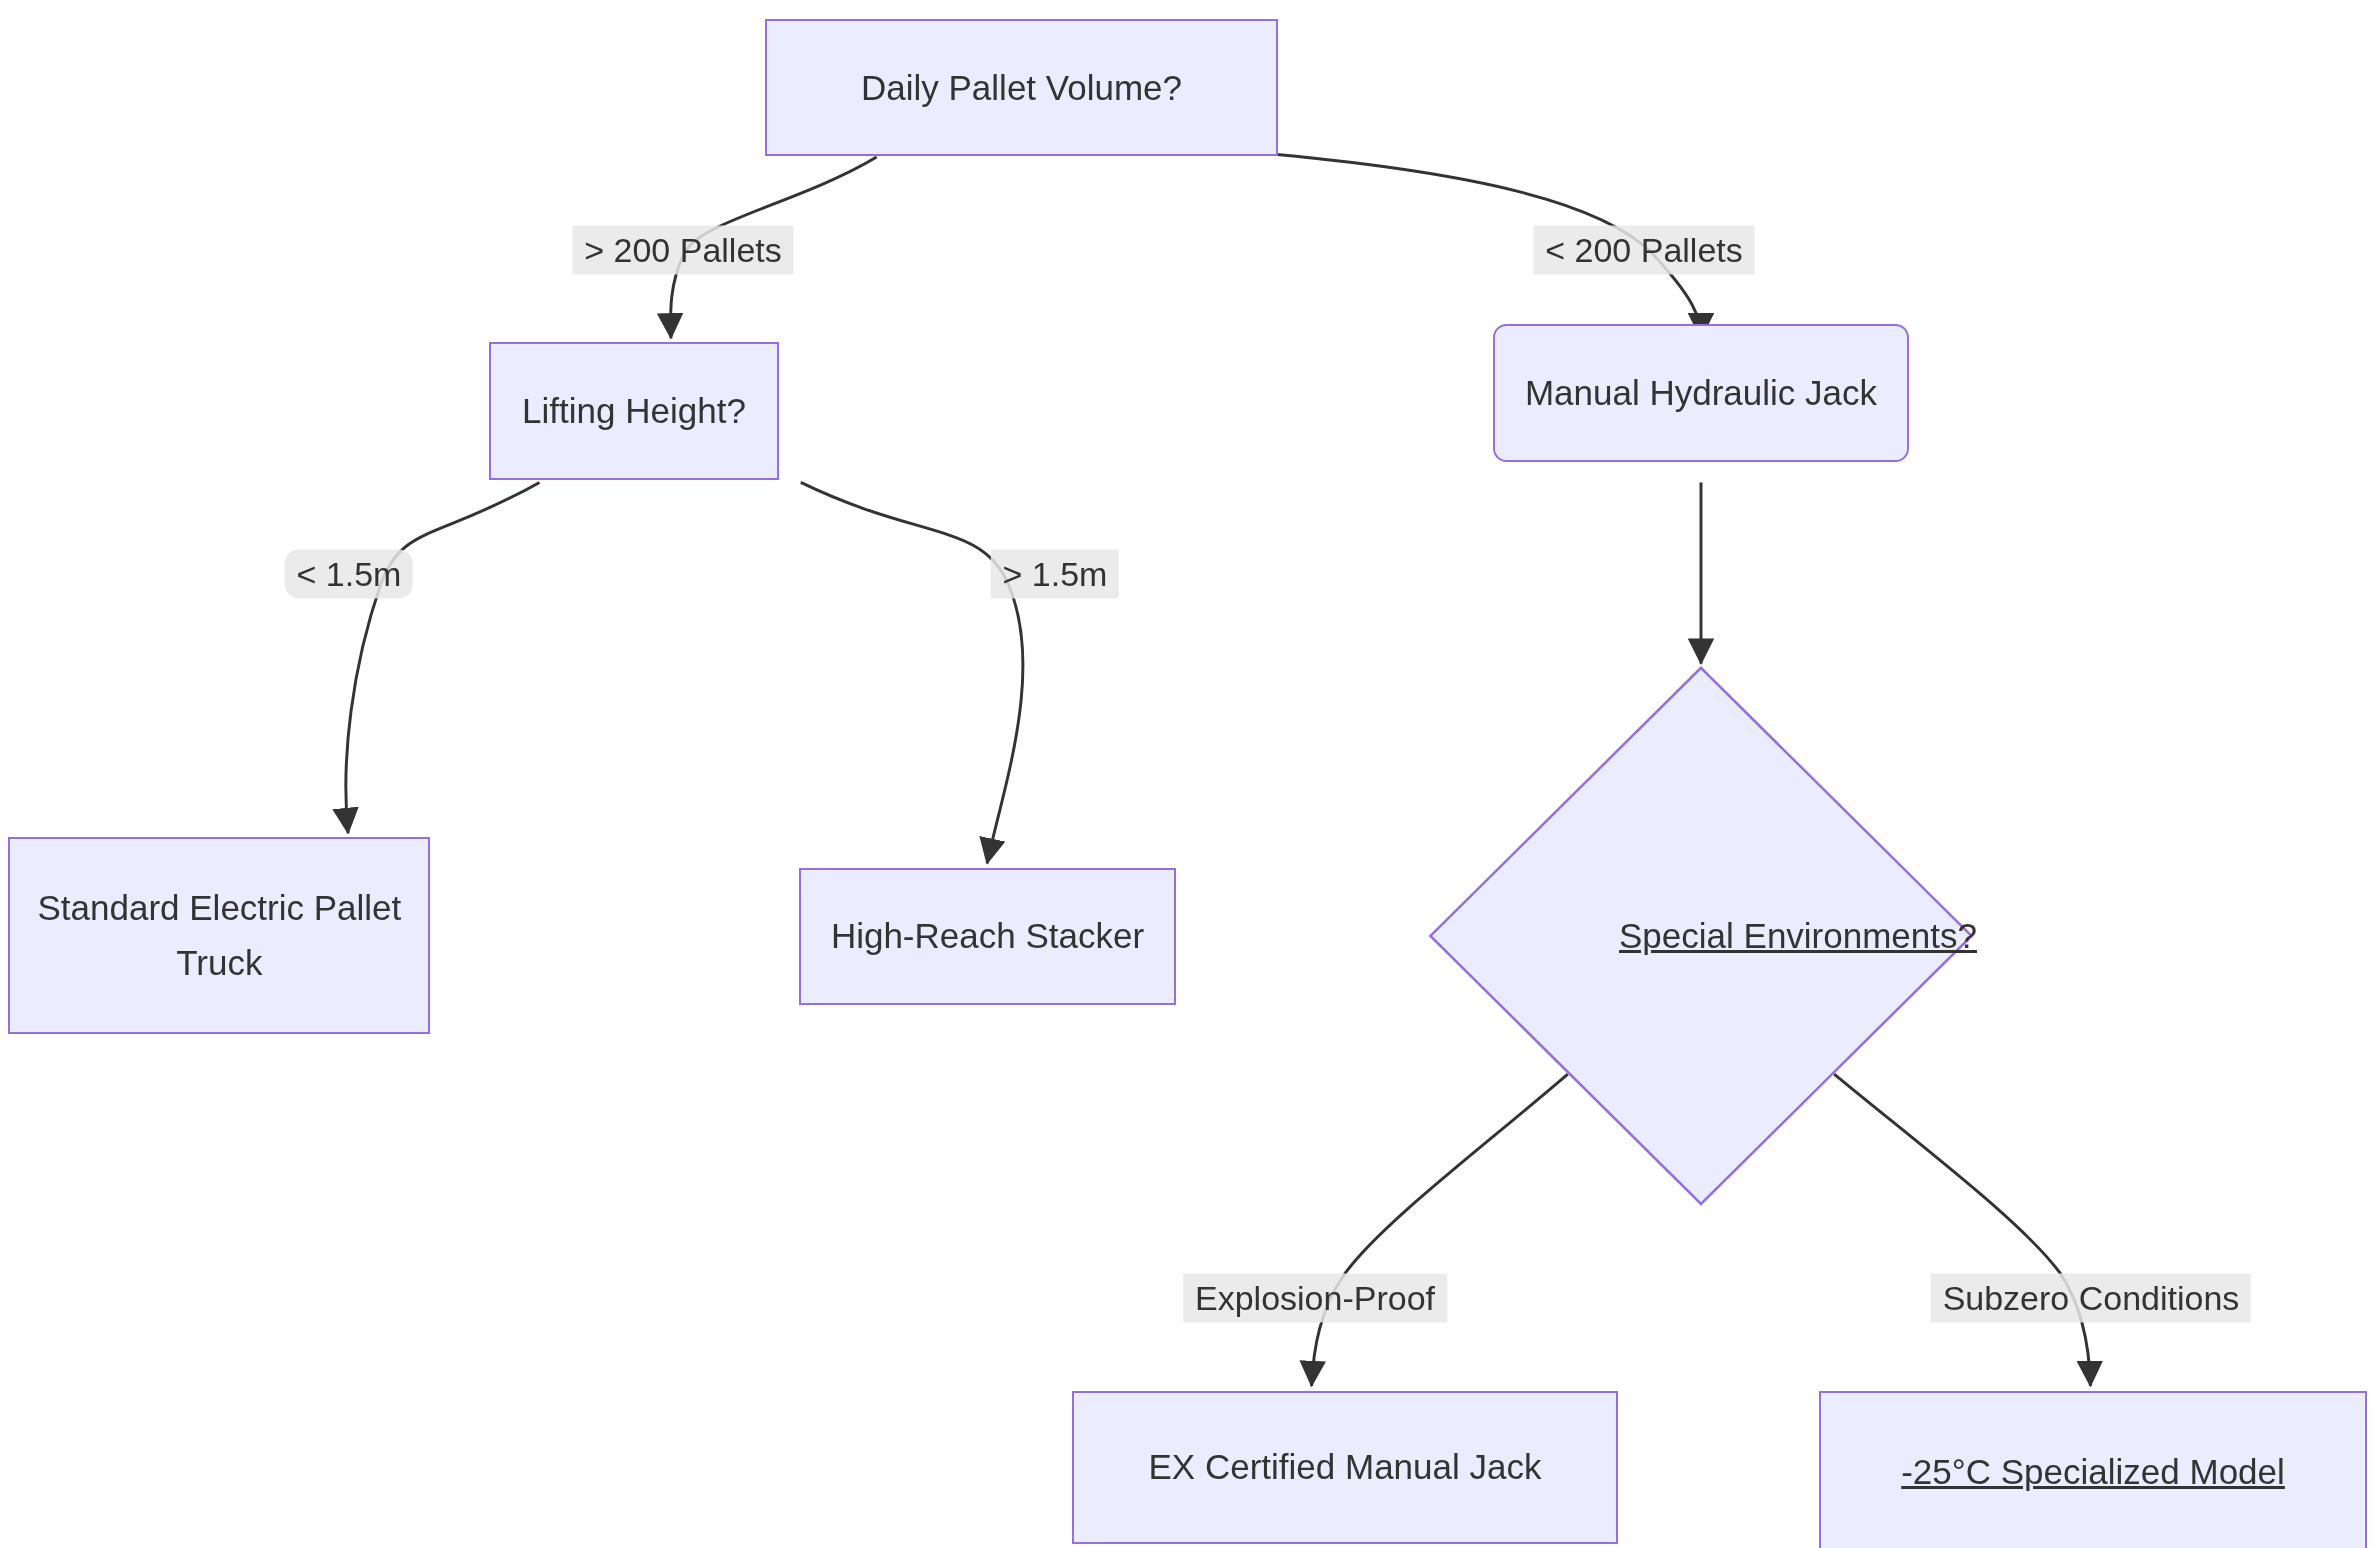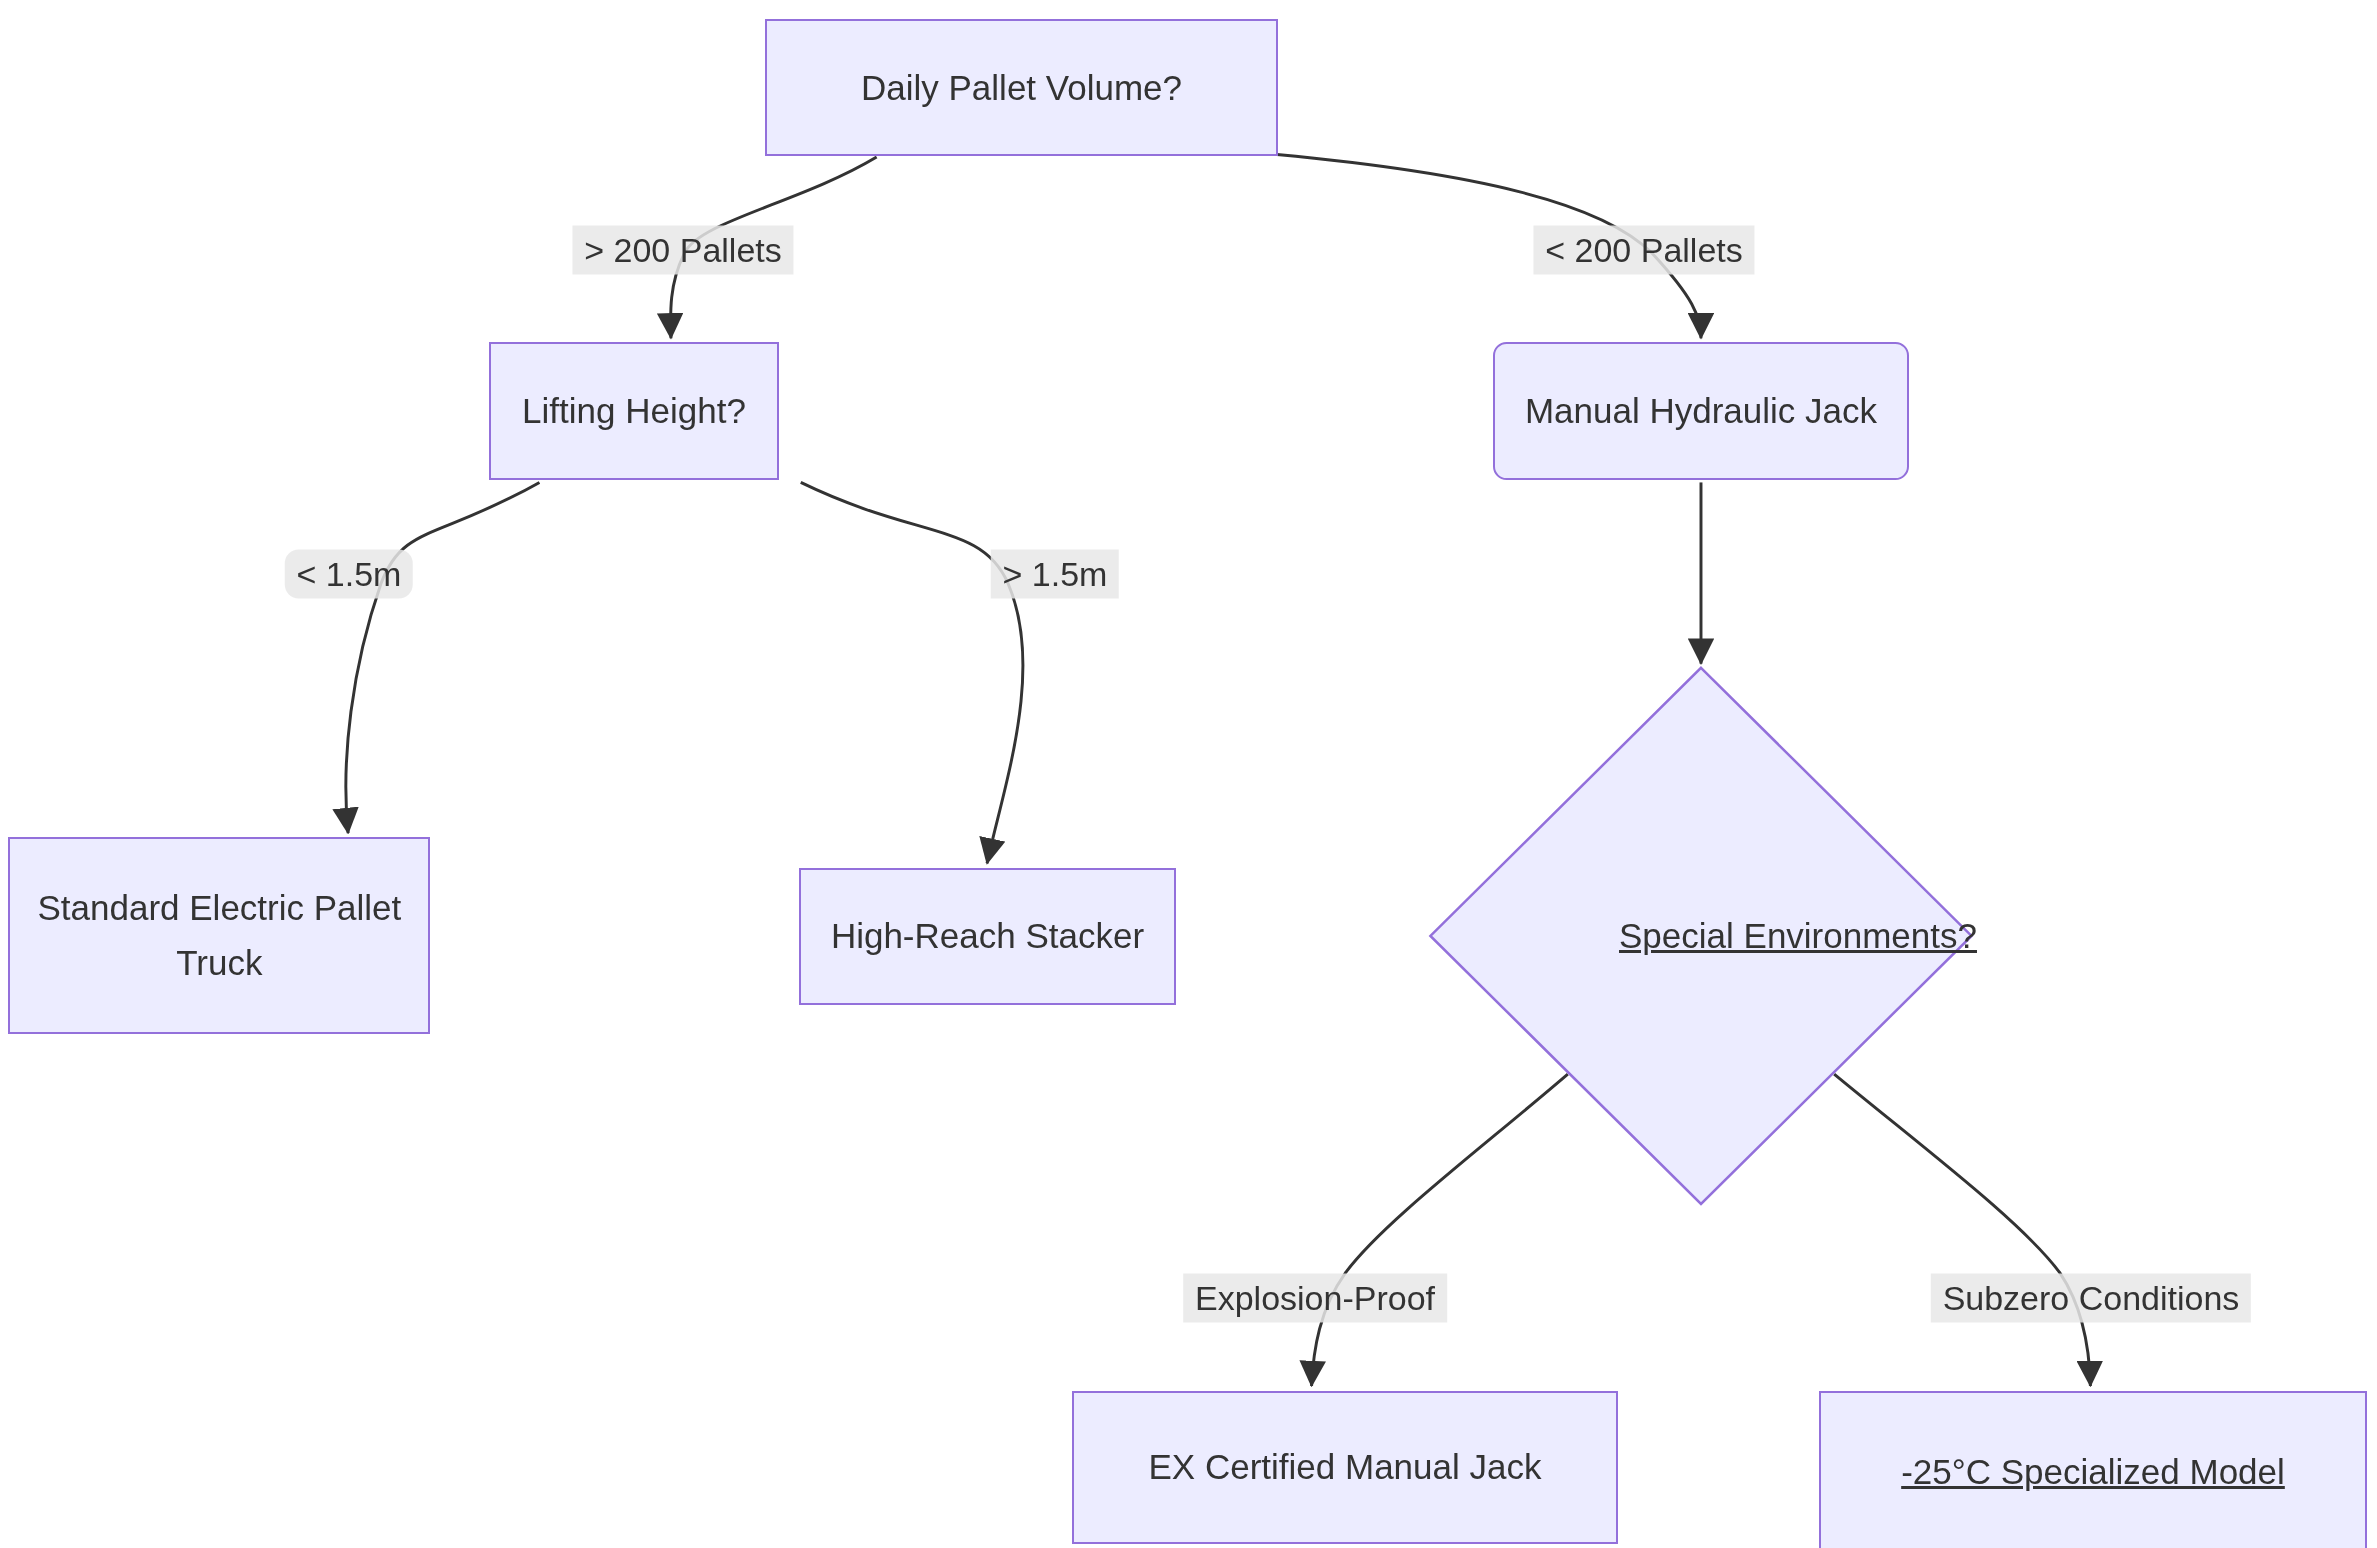--- a/index.html
+++ b/index.html
@@ -75,21 +75,21 @@
   </svg>
 
   <div class="node" style="left:765px; top:19.4px; width:513px; height:137px;">
     <span class="node-label">Daily Pallet Volume?</span>
   </div>
 
   <div class="node" style="left:489px; top:342px; width:290px; height:138px;">
     <span class="node-label">Lifting Height?</span>
   </div>
 
-  <div class="node rounded" style="left:1493px; top:342px; width:416px; height:138px;">
+  <div class="node rounded" style="left:1493px; top:324px; width:416px; height:138px;">
     <span class="node-label">Manual Hydraulic Jack</span>
   </div>
 
   <div class="node" style="left:8.4px; top:837px; width:422px; height:197px;">
     <span class="node-label">Standard Electric Pallet Truck</span>
   </div>
 
   <div class="node" style="left:799px; top:868px; width:377px; height:137px;">
     <span class="node-label">High-Reach Stacker</span>
   </div>

